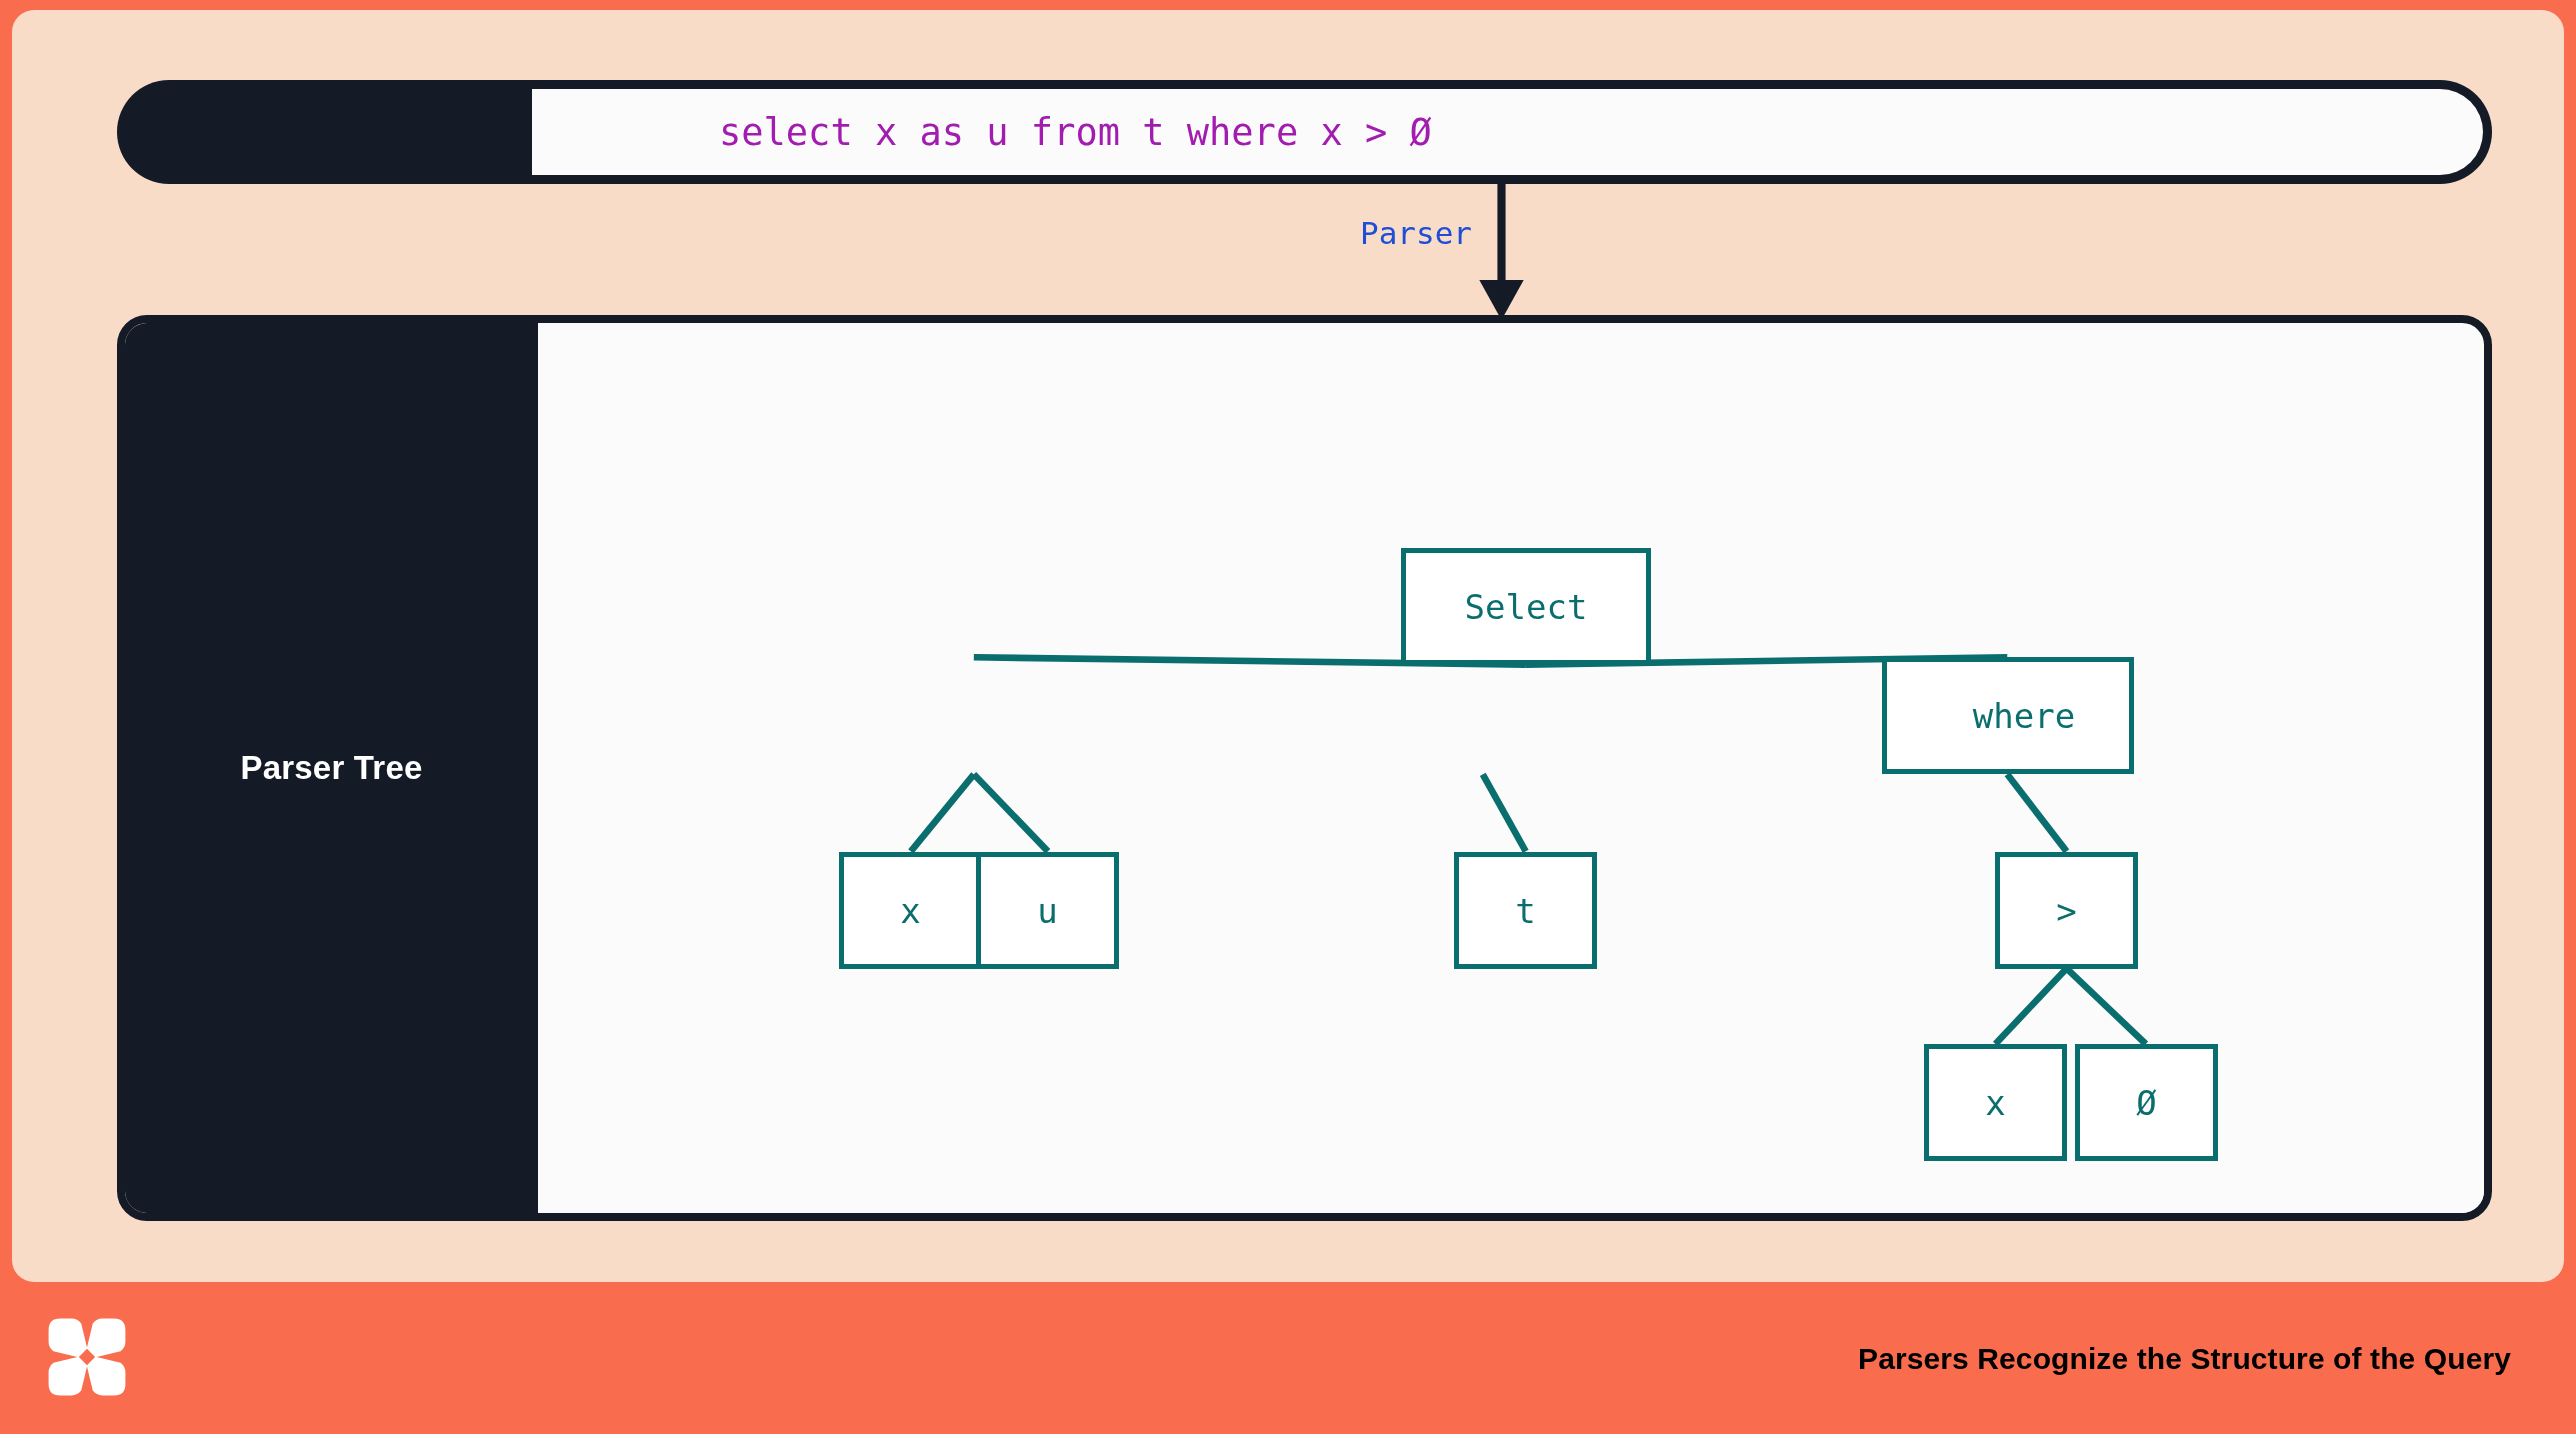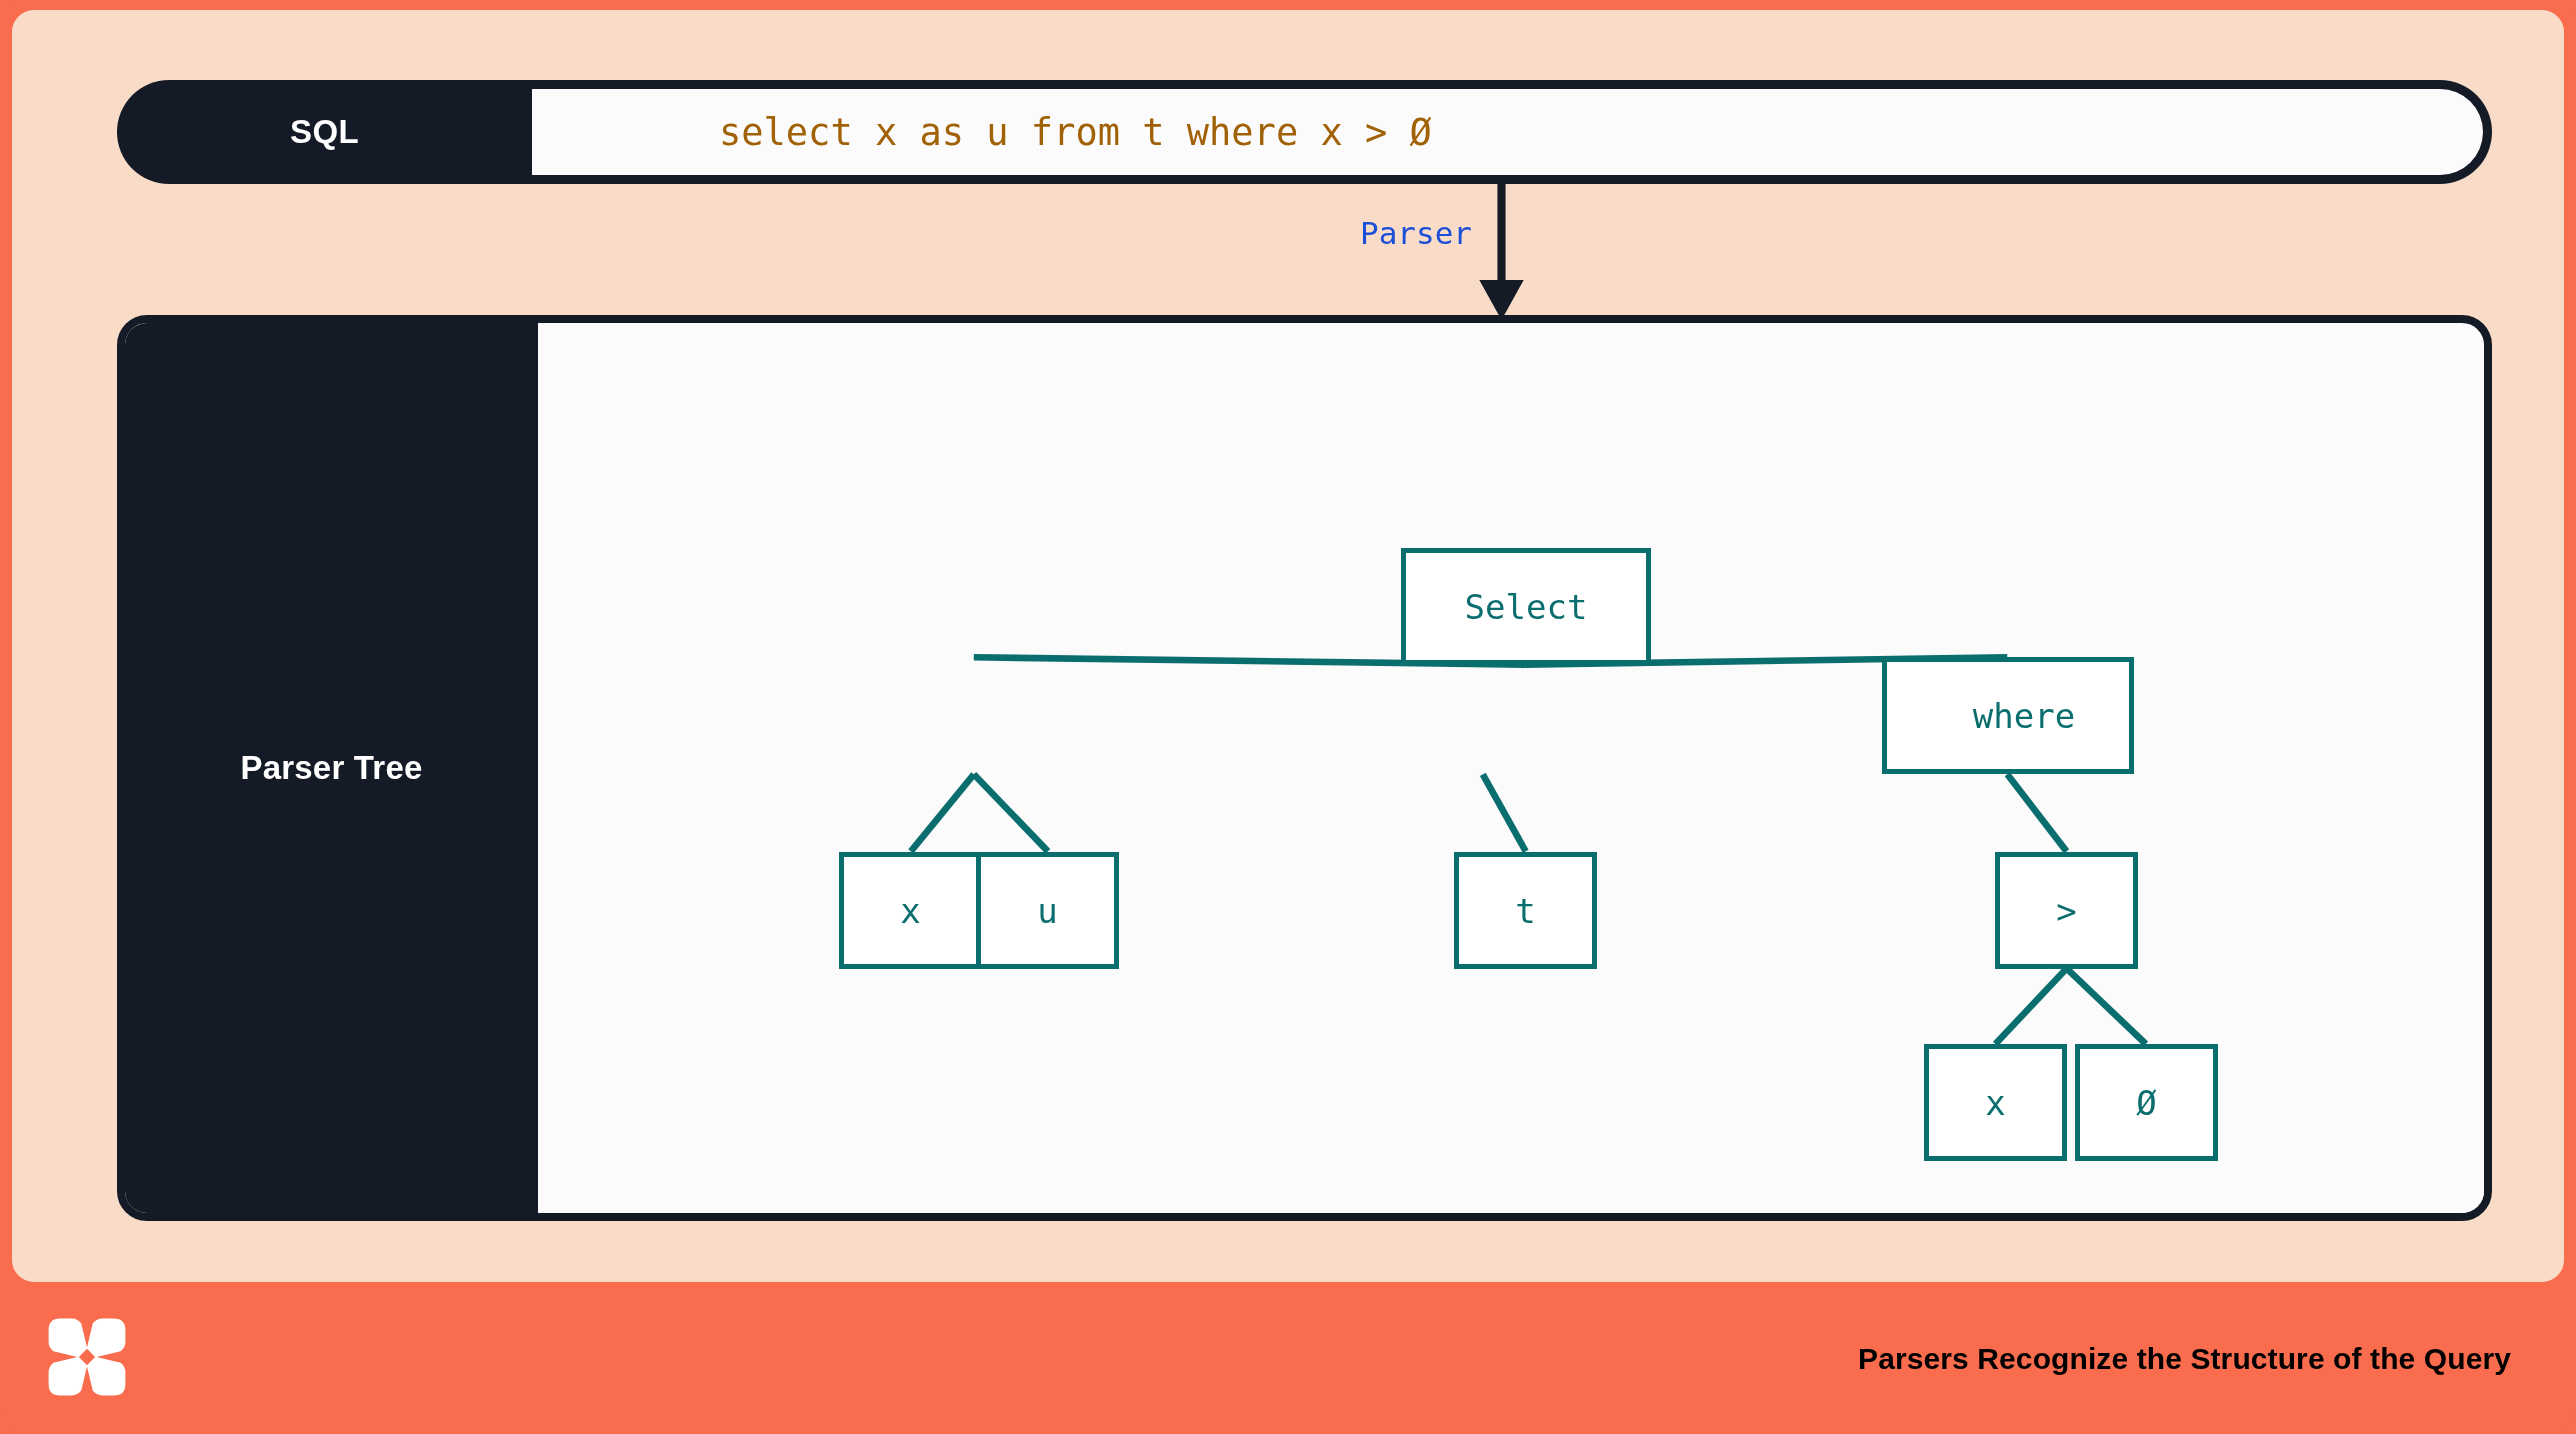--- a/index.html
+++ b/index.html
@@ -72,21 +72,21 @@
     background: #FBFBFC;
     border-radius: 0 43px 43px 0;
     display: flex;
     align-items: center;
     box-sizing: border-box;
     z-index: 2;
   }
   #sql-value {
     font-family: "DejaVu Sans Mono", monospace;
     font-size: 37px;
-    color: #a16207;
+    color: #a21caf;
     padding-left: 187px;
     white-space: pre;
     letter-spacing: 0px;
   }
 
   
   #parser-group {
     position: absolute;
     left: 1260px; top: 178px;
     width: 415px;
@@ -190,21 +190,20 @@
 </head>
 <body>
 
 <div id="canvas">
   <div id="outer-card">
 
     <div id="body-panel">
 
       <div id="sql-row">
         <div id="sql-pill"></div>
-        <div id="sql-label">SQL</div>
         <div id="sql-value-wrap">
           <span id="sql-value" title="select x as u from t where x &gt; Ø">select x as u from t where x &gt; Ø</span>
         </div>
       </div>
 
       <div id="parser-group">
         <div id="parser-label">Parser</div>
         <svg id="parser-arrow-svg" width="89" height="148" viewBox="0 0 120 200">
           <line x1="60" y1="0" x2="60" y2="150" stroke="#141A26" stroke-width="11"></line>
           <polygon points="30,142 90,142 60,196" fill="#141A26"></polygon>

